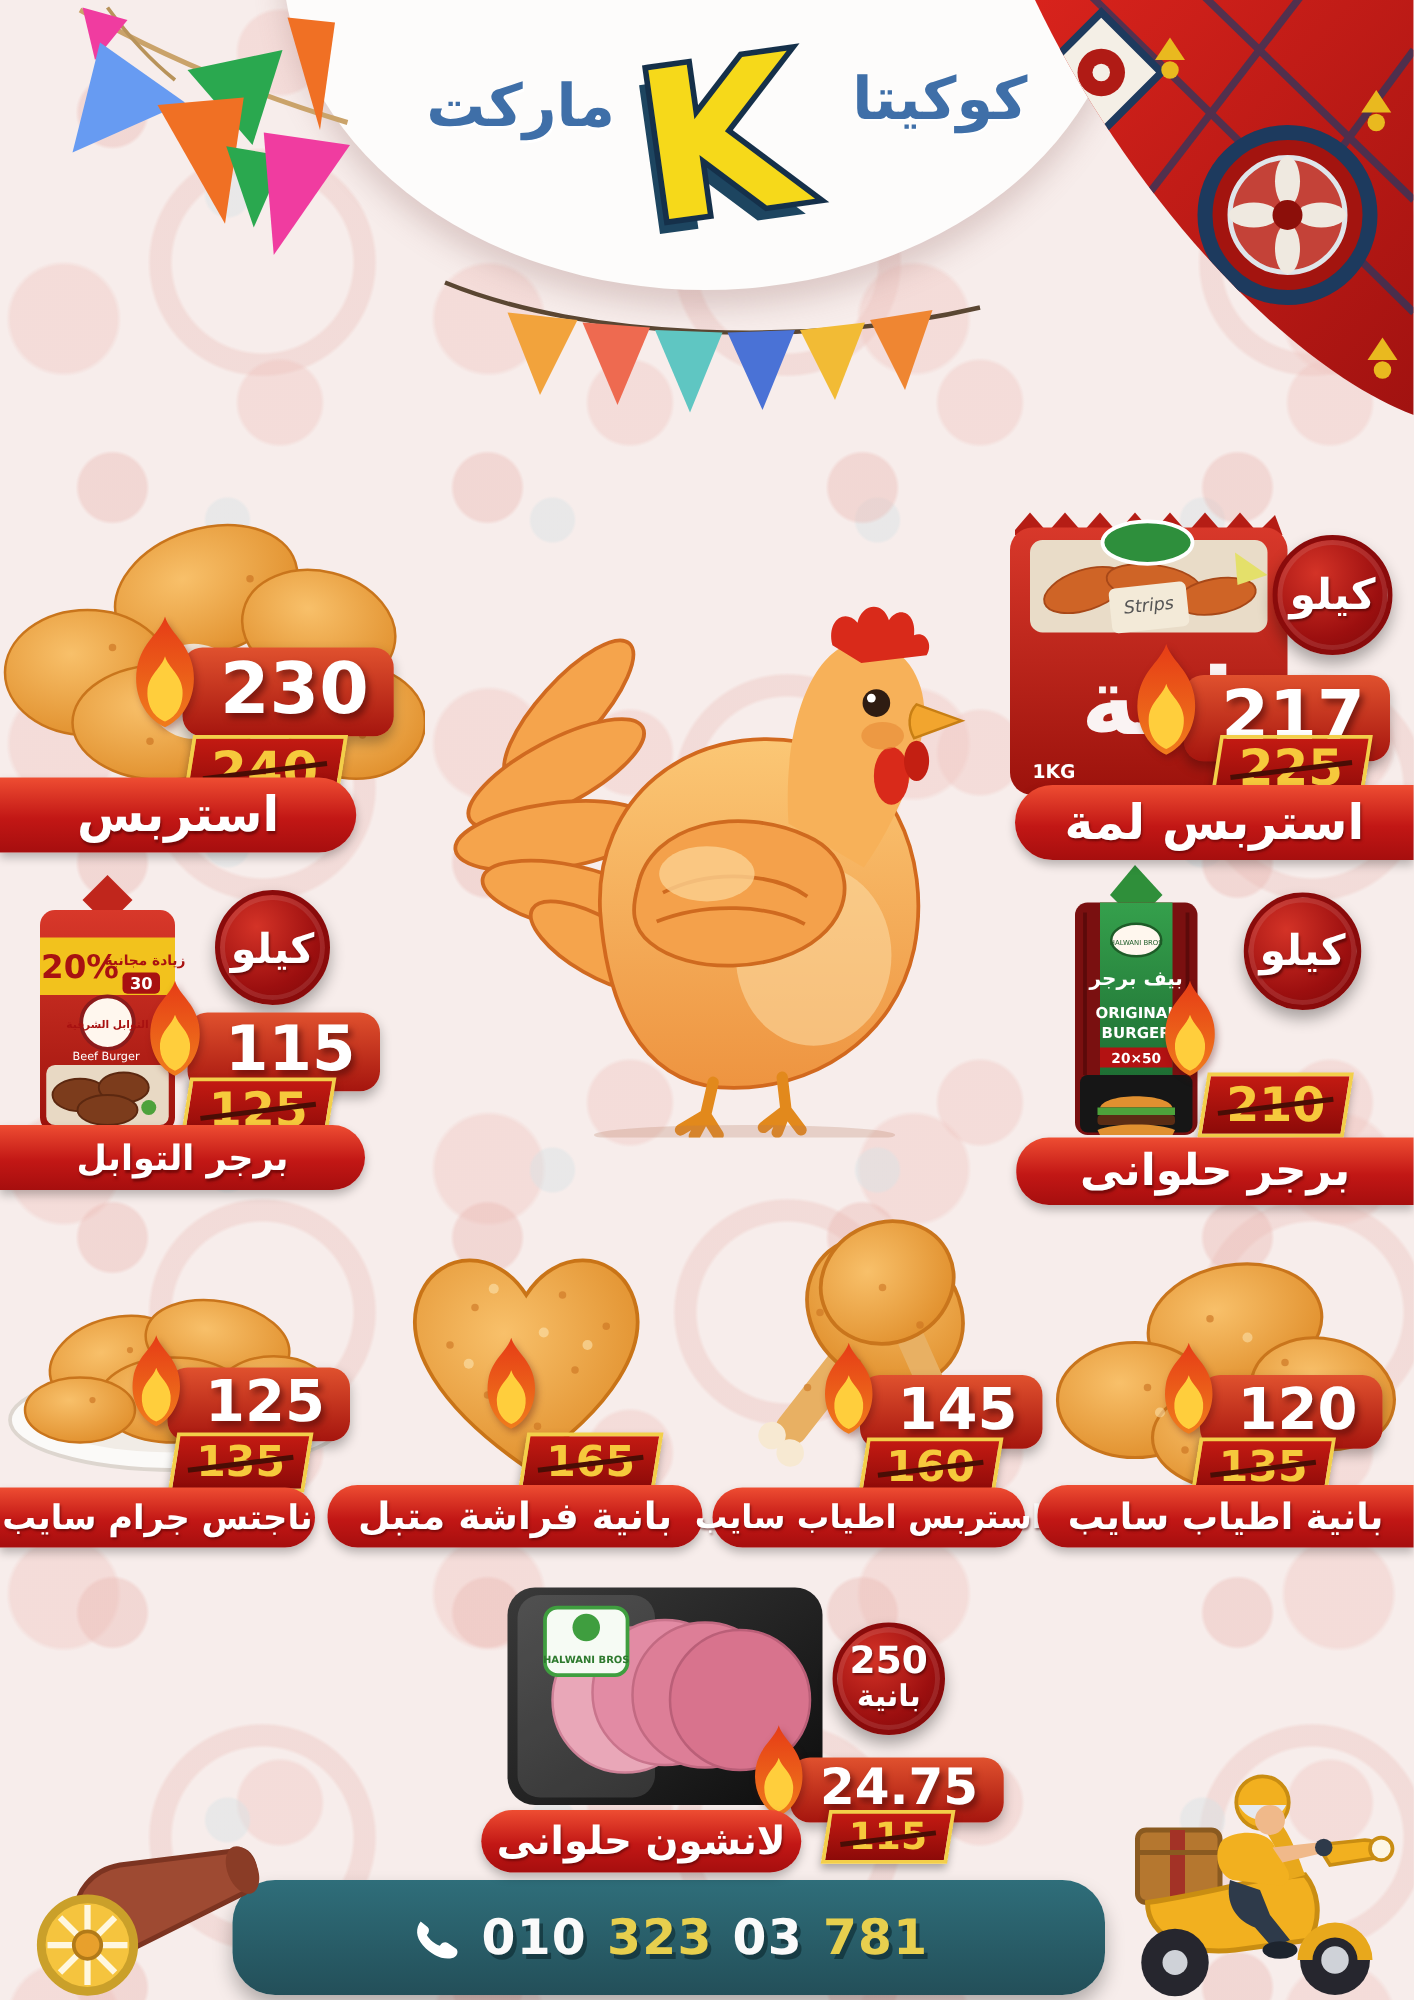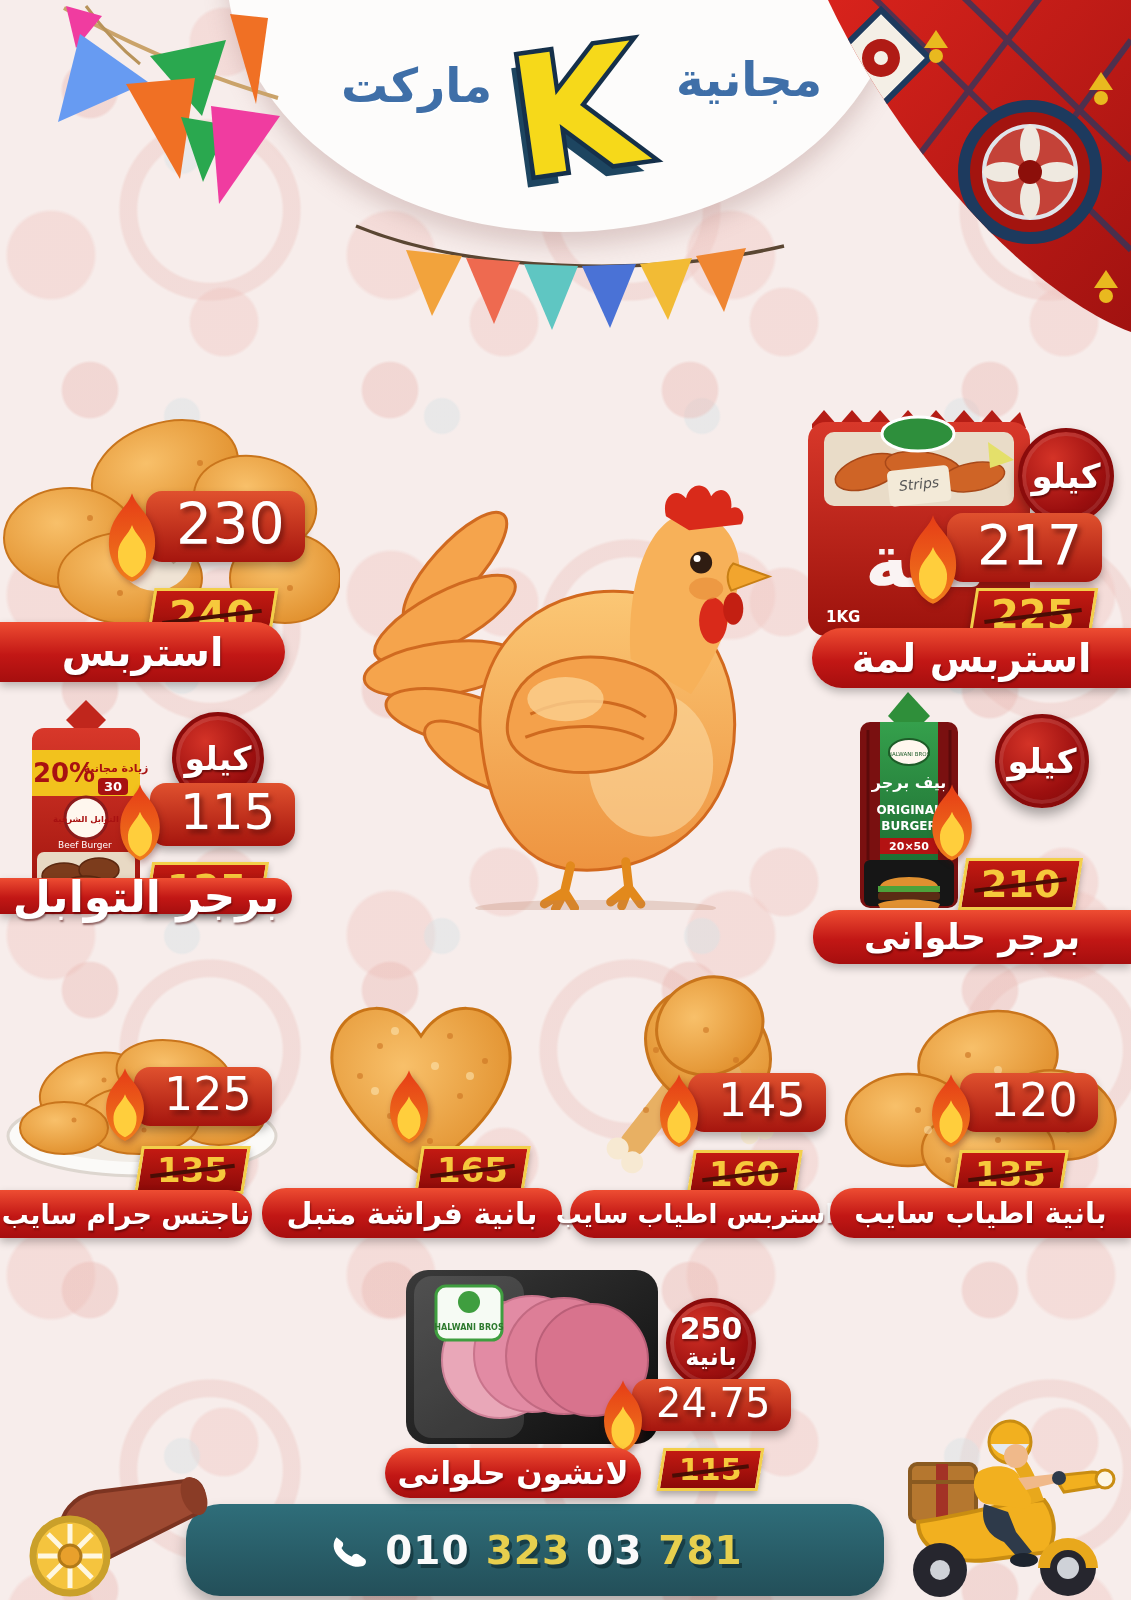--- a/index.html
+++ b/index.html
@@ -21,22 +21,22 @@
   .hero-ellipse{left:226px;top:-302px;width:676px;height:534px;border-radius:50%;
     background:#fdfcfb;box-shadow:0 14px 22px rgba(160,120,115,.30)}
   .brand{color:#3f6fa8;font-weight:bold;font-size:47px;text-align:right;
     text-shadow:1px 2px 0 rgba(255,255,255,.85)}
   
   .price-group{position:absolute;display:flex;align-items:flex-start;z-index:6}
   .flame{width:56px;height:96px;flex:0 0 auto;position:relative;z-index:2;
     filter:drop-shadow(2px 3px 3px rgba(80,10,10,.35))}
   .flame.small{width:48px;height:82px}
   .flame.tiny{width:46px;height:78px}
-  .price-tag{margin-left:-14px;margin-top:1px;background:linear-gradient(180deg,#e0512e,#a5150e);
-    border-radius:16px;padding:2px 20px 6px 30px;color:#fff;font-weight:normal;
+  .price-tag{margin-left:-14px;margin-top:28px;background:linear-gradient(180deg,#e0512e,#a5150e);
+    border-radius:16px;padding:2px 20px 6px 30px;color:#fff;font-weight:bold;
     box-shadow:0 5px 9px rgba(0,0,0,.28);line-height:1.1;
     text-shadow:3px 4px 5px rgba(70,5,5,.55)}
   .old-plate{position:absolute;z-index:6;background:linear-gradient(180deg,#c31a12,#8c0a08);
     border:3px solid #f3cf4a;transform:skewX(-9deg);padding:1px 16px;
     box-shadow:0 4px 7px rgba(0,0,0,.3)}
   .old-val{position:relative;display:inline-block;transform:skewX(9deg);
     color:#f6c93c;font-weight:bold}
   .old-val::after{content:"";position:absolute;left:-7px;right:-7px;top:48%;height:4px;
     background:#4a0d05;transform:rotate(-7deg)}
   
@@ -110,21 +110,21 @@
   <polygon points="202,10 240,14 228,100" fill="#f07024"></polygon>
   <polygon points="98,80 167,74 152,175" fill="#f07024"></polygon>
   <polygon points="153,113 200,121 175,178" fill="#2aa84f"></polygon>
   <polygon points="183,102 252,112 191,200" fill="#f03ca0"></polygon>
 </svg>
 
 <svg class="abs" style="left:488px;top:8px;z-index:5" width="190" height="215" viewBox="0 0 190 215">
   <text x="88" y="160" font-size="165" font-weight="bold" text-anchor="middle" fill="#1d4560" transform="rotate(-8 95 105) translate(-9 11)">K</text>
   <text x="88" y="160" font-size="165" font-weight="bold" text-anchor="middle" fill="#f6d91a" stroke="#15304a" stroke-width="9" paint-order="stroke" transform="rotate(-8 95 105)">K</text>
 </svg>
-<div class="abs brand" style="left:652px;top:52px;width:170px;z-index:5" dir="rtl">مجانية</div>
+<div class="abs brand" style="left:652px;top:52px;width:170px;z-index:5" dir="rtl">كوكيتا</div>
 <div class="abs brand" style="left:342px;top:58px;width:150px;z-index:5" dir="rtl">ماركت</div>
 
 <svg class="abs" style="left:348px;top:220px;z-index:4" width="440" height="118" viewBox="0 0 440 118">
   <path d="M8 6 C120 52 300 58 436 26" stroke="#5a4632" stroke-width="3.5" fill="none"></path>
   <polygon points="58,30 114,36 84,96" fill="#f2a33c"></polygon>
   <polygon points="118,38 172,42 146,104" fill="#ee6a50"></polygon>
   <polygon points="176,44 230,46 204,110" fill="#5fc6c2"></polygon>
   <polygon points="234,46 288,44 262,108" fill="#4a72d6"></polygon>
   <polygon points="292,44 344,38 320,100" fill="#f2bb35"></polygon>
   <polygon points="348,36 398,28 376,92" fill="#ef8632"></polygon>
@@ -282,21 +282,21 @@
 <div class="kilo-badge" style="left:172px;top:712px;width:92px;height:92px;font-size:33px;z-index:6">كيلو</div>
 <div class="price-group" style="left:116px;top:782px">
   <svg class="flame small">
       <use href="#flameSym"></use>
     </svg>
   <div class="price-tag" style="font-size:50px">115</div>
 </div>
 <div class="old-plate" style="left:148px;top:862px;font-size:38px">
   <span class="old-val">125</span>
 </div>
-<div class="label-banner" style="left:0;top:878px;width:292px;height:36px;border-radius:0 26px 26px 0;font-size:44px">برجر التوابل</div>
+<div class="label-banner" style="left:0;top:900px;width:292px;height:52px;border-radius:0 26px 26px 0;font-size:28px">برجر التوابل</div>
 
 <svg class="abs" style="left:850px;top:690px;z-index:5" width="118" height="228" viewBox="0 0 118 228">
   <path d="M38 26 L58 2 L80 26 L68 38 L50 38 Z" fill="#2f8f3a"></path>
   <rect x="10" y="32" width="98" height="186" rx="10" fill="#7a1010"></rect>
   <g stroke="#5c0a0a" stroke-width="3">
       <line x1="18" y1="40" x2="18" y2="170"></line>
       <line x1="100" y1="40" x2="100" y2="170"></line>
     </g>
   <rect x="30" y="32" width="58" height="140" fill="url(#greenG)"></rect>
   <ellipse cx="59" cy="62" rx="20" ry="13" fill="#fff7ee" stroke="#1e5c28" stroke-width="2"></ellipse>

